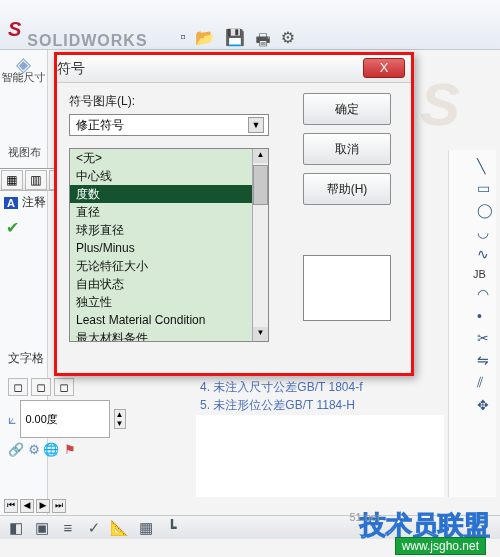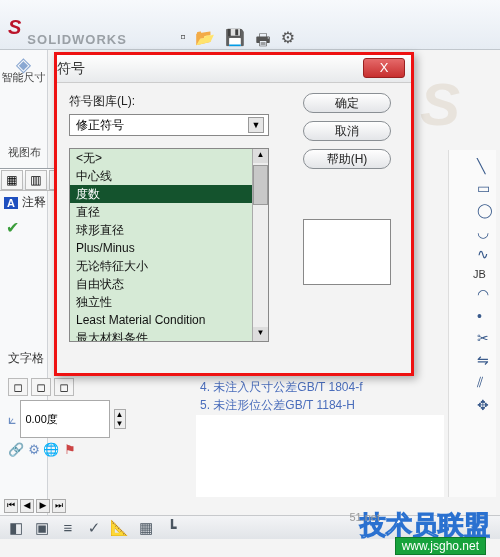--- a/index.html
+++ b/index.html
@@ -3,21 +3,21 @@
 <meta charset="utf-8">
 <style>
   * { box-sizing: border-box; margin: 0; padding: 0; font-family: "Microsoft YaHei", Arial, sans-serif; }
   body { width: 500px; height: 557px; background: #f4f4f4; position: relative; overflow: hidden; }
 
   
   .main-title { position: absolute; top: 0; left: 0; right: 0; height: 50px;
     background: linear-gradient(#f7f9fc, #e6ecf3); border-bottom: 1px solid #c1c7cd; }
   .sw-logo { position: absolute; left: 8px; top: 8px; display:flex; align-items:center; gap:6px; }
   .sw-logo span.lg { color:#bb132a; font-weight:bold; font-size:20px; font-style:italic;}
-  .sw-logo span.txt { color:#9aa0a6; font-size:13px; letter-spacing:1px; font-weight:bold;margin-top:24px;}
+  .sw-logo span.txt { color:#9aa0a6; font-size:16px; letter-spacing:1px; font-weight:bold;margin-top:24px;}
   .main-tb-icons { position:absolute; left:180px; top:28px; display:flex; gap:10px; }
   .main-tb-icons span { font-size:16px; color:#555;}
 
   .bg-sw-mark { position:absolute; right:40px; top:70px; font-size:60px; color:#e8e3dc; font-style:italic; font-weight:bold;}
 
   
   .left-col { position:absolute; top:50px; left:0; width:48px; bottom:40px;
     background:#f8f9fa; border-right:1px solid #d0d3d7; display:flex; flex-direction:column; align-items:center; padding-top:8px; gap:4px;}
   .smart-dim { font-size:11px; color:#444; text-align:center; line-height:13px;}
   .smart-dim .ico { font-size:20px; color:#8aa8d2; display:block;}
@@ -82,21 +82,21 @@
   .list { width:200px; height:194px; margin-top:12px; background:#d6ead6; border:1px solid #888; overflow:hidden; position:relative;}
   .list .inner { position:absolute; left:0; top:0; right:16px; bottom:0;}
   .list .item { font-size:12px; color:#111; padding:1px 6px; line-height:16px; white-space:nowrap;}
   .list .sel { background:#14532d; color:#fff;}
   .list .sb { position:absolute; right:0; top:0; bottom:0; width:16px; background:#eee; border-left:1px solid #aaa;}
   .list .sb .a { height:14px; background:#ddd; text-align:center; font-size:8px; line-height:12px;}
   .list .sb .thumb { height:40px; background:#c8c8c8; border:1px solid #999; margin-top:2px;}
   .list .sb .a2 { position:absolute; bottom:0; left:0; right:0; height:14px; background:#ddd; text-align:center; font-size:8px; line-height:12px;}
 
   .modal-right { display:flex; flex-direction:column; gap:8px; align-items:center;}
-  .modal-btn { width:88px; height:20px; background:linear-gradient(#fefefe,#e3e5e8); border:1px solid #8a8f94; border-radius:11px; font-size:12px; color:#222; cursor:pointer;}
+  .modal-btn { width:88px; height:32px; background:linear-gradient(#fefefe,#e3e5e8); border:1px solid #8a8f94; border-radius:2px; font-size:12px; color:#222; cursor:pointer;}
   .preview-box { width:88px; height:66px; background:#fff; border:1px solid #888; margin-top:42px;}
 
   
   .wm1 { position:absolute; right:10px; bottom:14px; font-size:26px; font-weight:bold; color:#fff;
          -webkit-text-stroke:1px #2a71d0;}
   .wm2 { position:absolute; right:14px; bottom:2px; font-size:12px; color:#fff; background:#17a23c; padding:1px 6px; border:1px solid #0d7a2a;}
   .wm3 { position:absolute; right:120px; bottom:34px; font-size:11px; color:#999;}
 </style>
 </head>
 <body>

